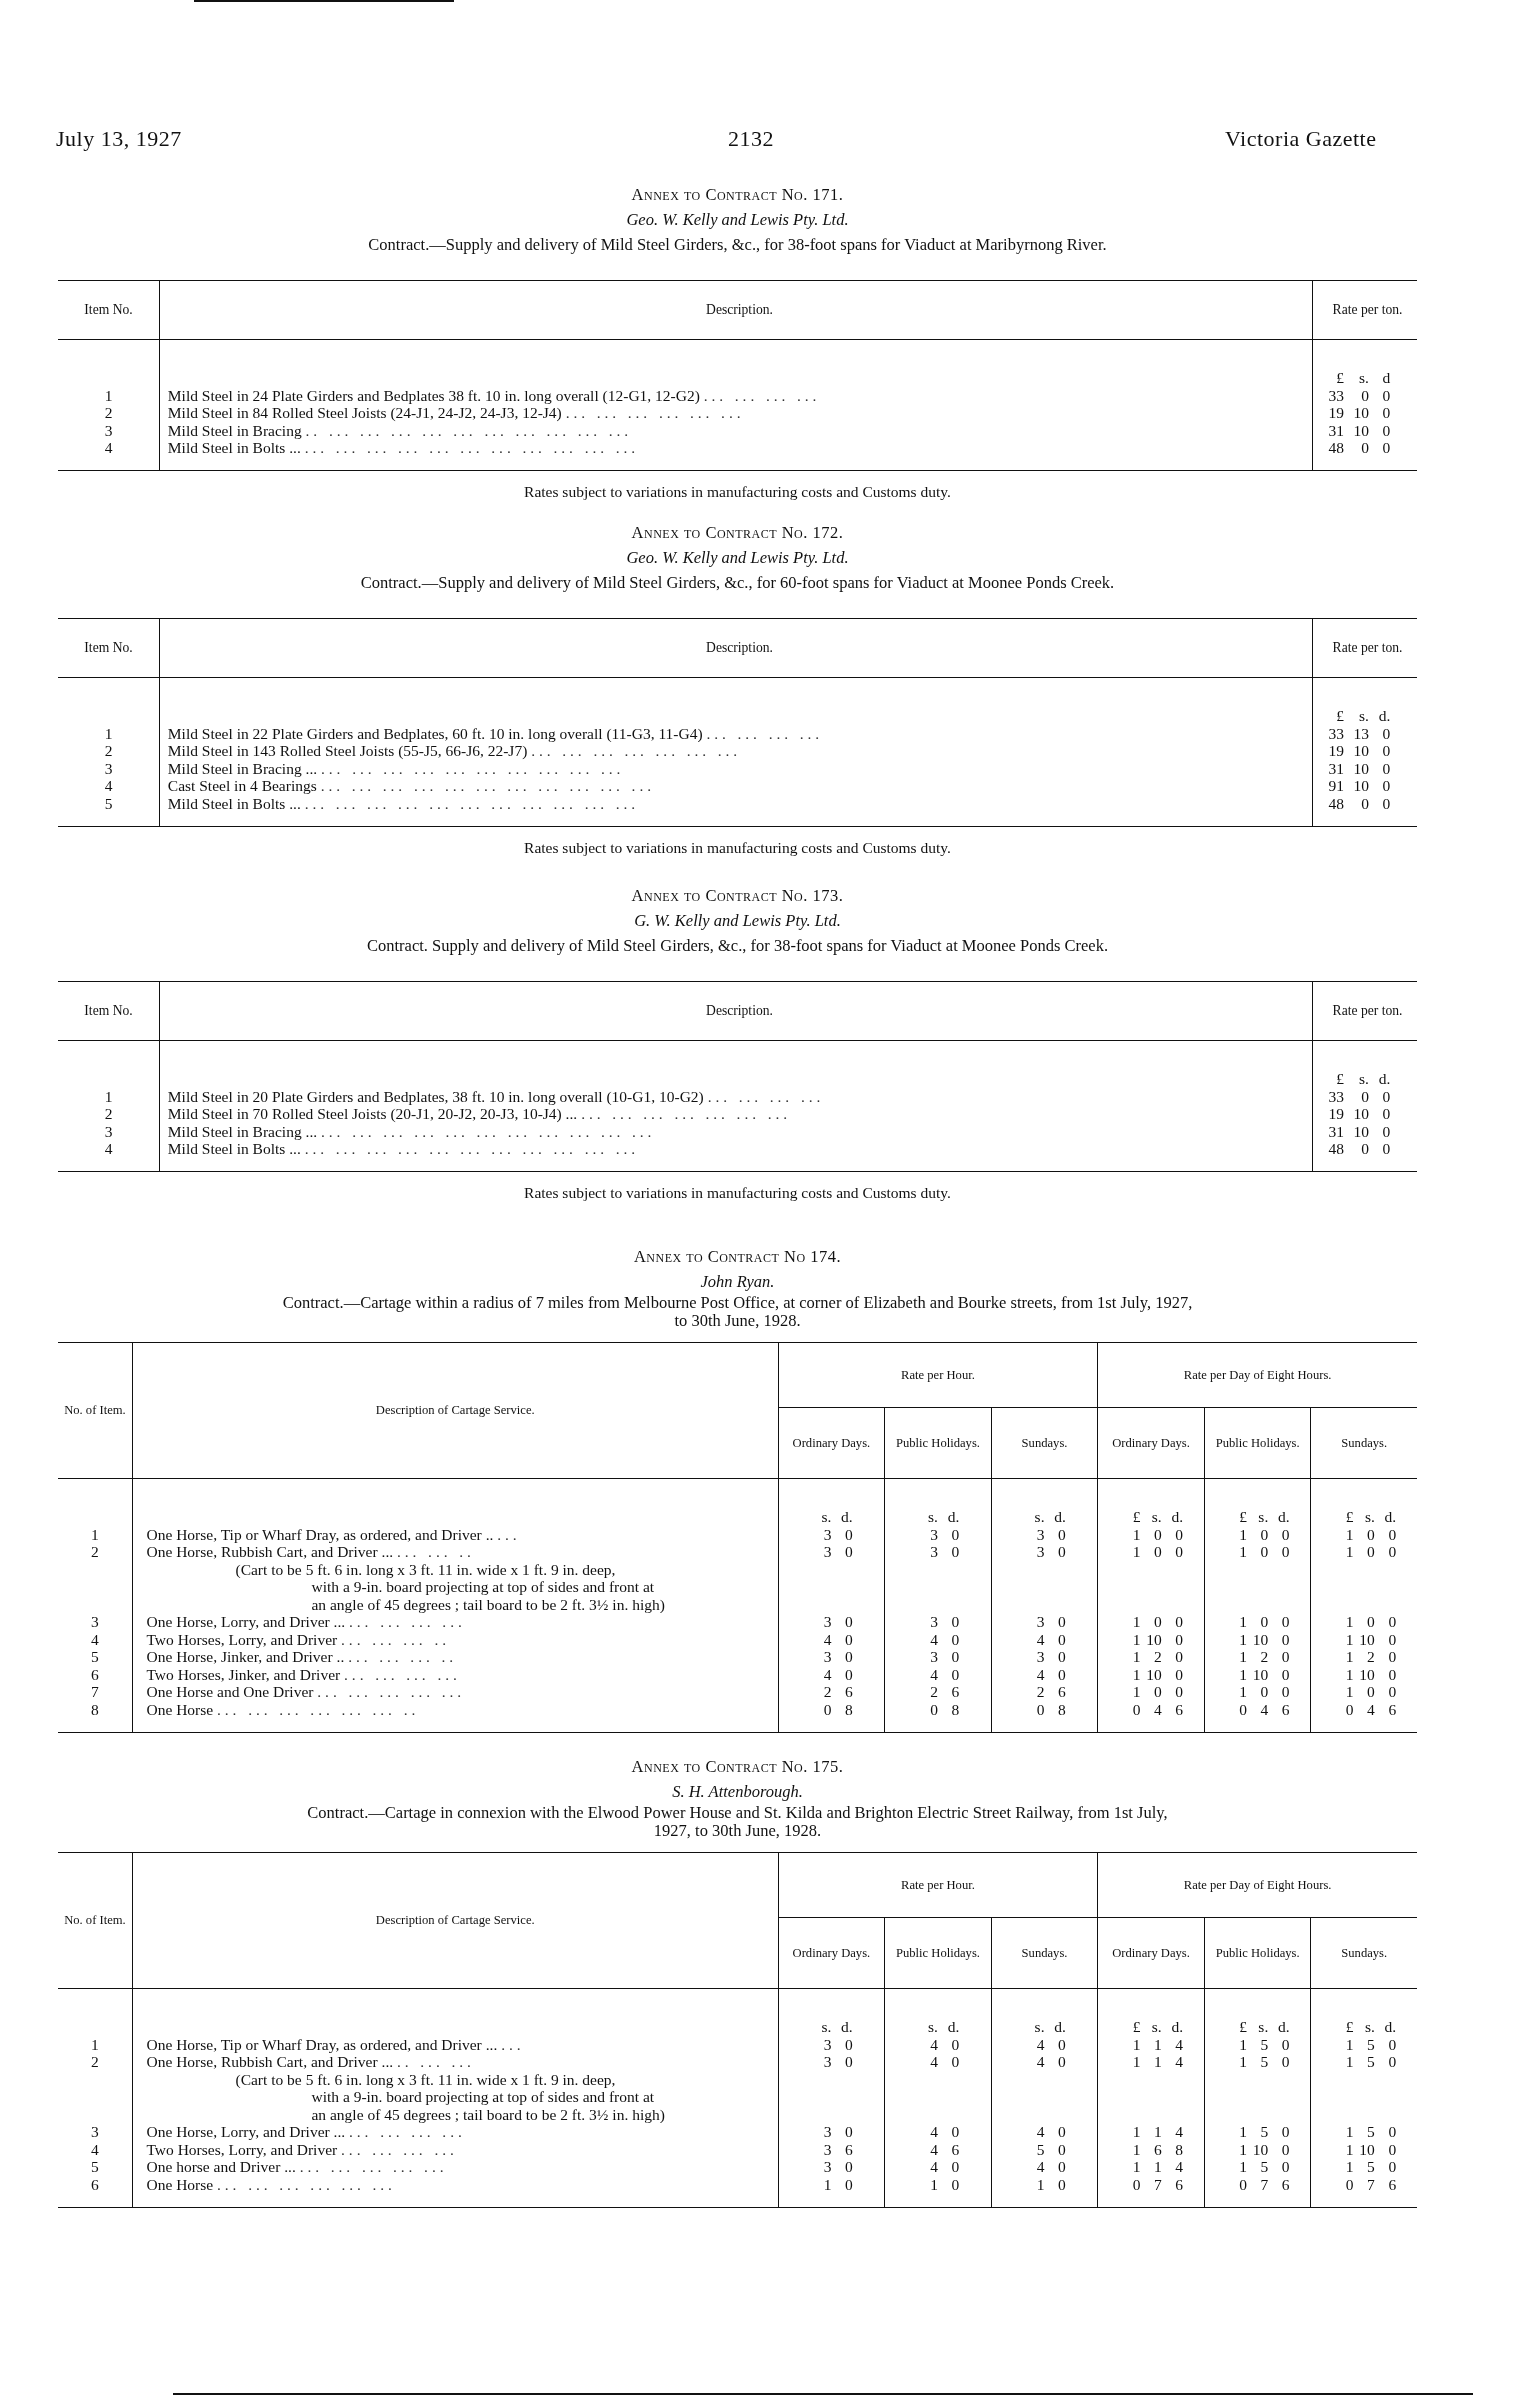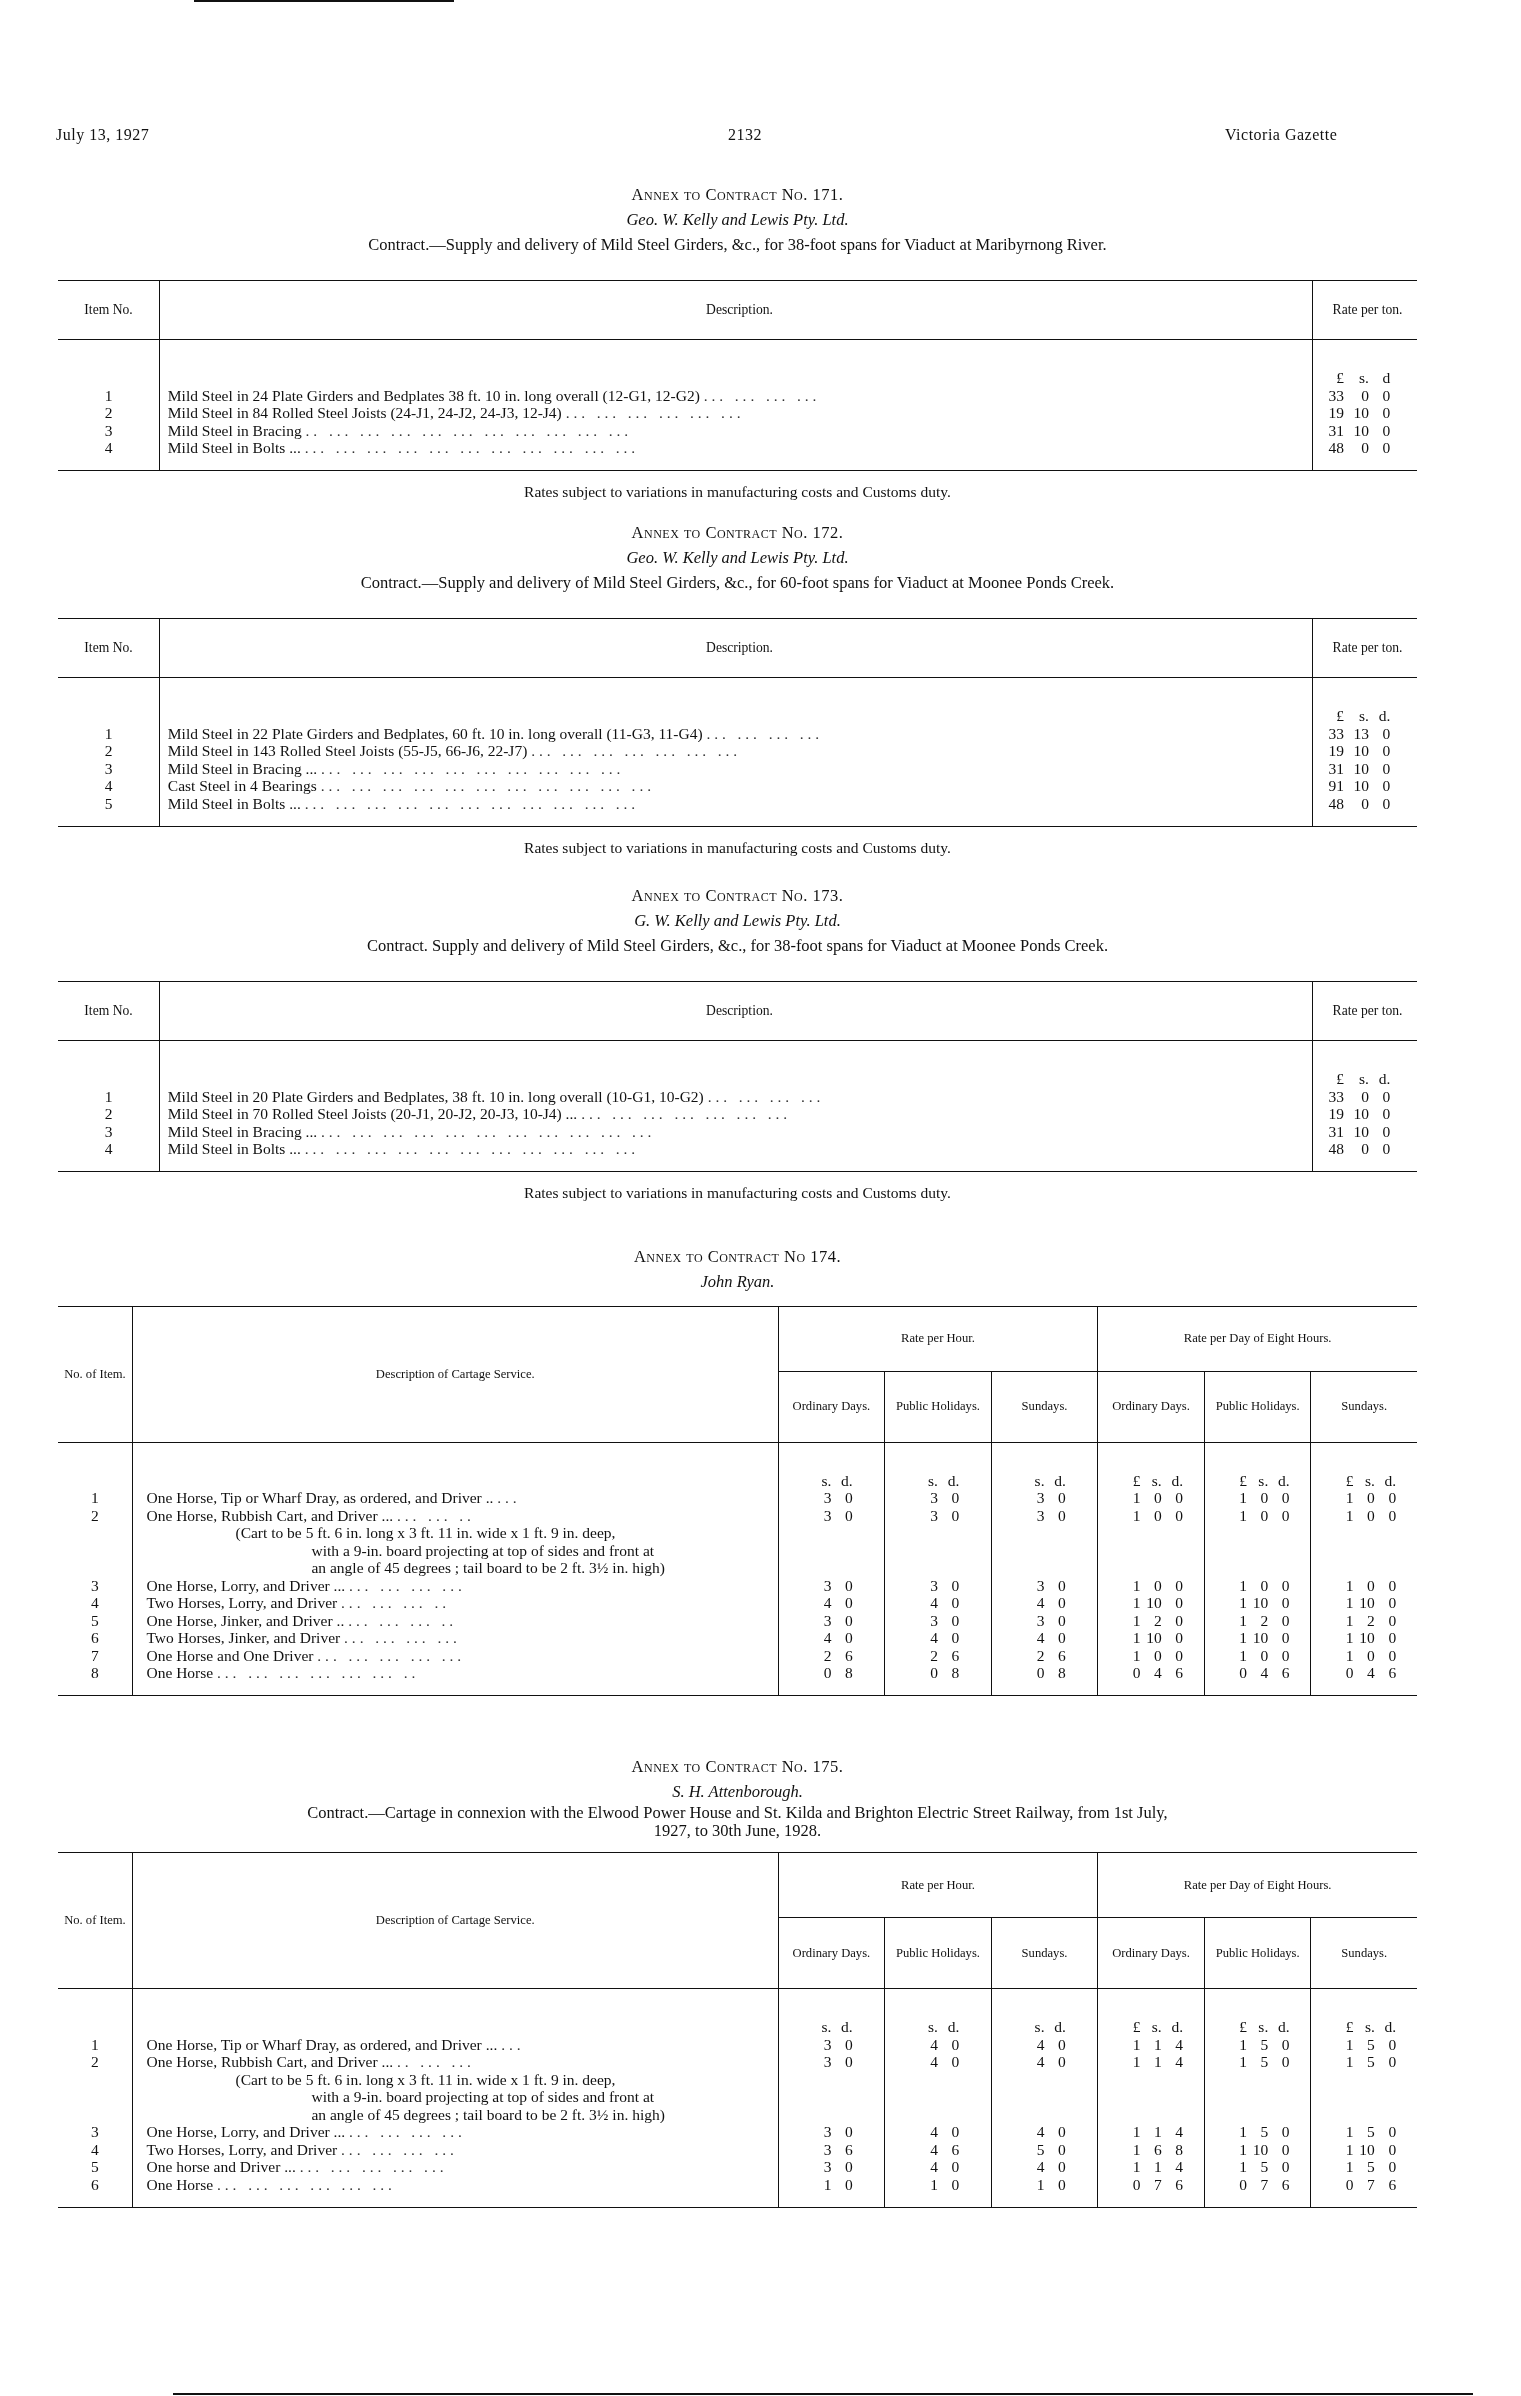--- a/index.html
+++ b/index.html
@@ -3,21 +3,21 @@
 <meta charset="utf-8">
 <style>
   html, body { margin: 0; padding: 0; background: #ffffff; }
   body {
     width: 1522px; height: 2397px; position: relative; overflow: hidden;
     font-family: "Liberation Serif", "DejaVu Serif", serif; color: #111;
   }
   .topbar { position: absolute; left: 194px; top: 0; width: 260px; height: 1.9px; background: #111; }
   .botbar { position: absolute; left: 173px; top: 2393px; width: 1300px; height: 1.9px; background: #111; }
 
-  .runhead { position: absolute; top: 126px; font-size: 16px; letter-spacing: 0.5px; }
+  .runhead { position: absolute; top: 126px; font-size: 22px; letter-spacing: 0.5px; }
   .rh-date { left: 56px; }
   .rh-page { left: 728px; }
   .rh-title { left: 1225px; }
 
   .annex { position: absolute; left: 58px; width: 1359px; }
   .heading { text-align: center; font-size: 16.5px; line-height: 25px; }
   .annex-title { font-variant: small-caps; letter-spacing: 0.5px; }
   .contractor { font-style: italic; }
   .contract-desc { padding: 0 29px; }
   .note { text-align: center; font-size: 15.5px; margin-top: 12px; }
@@ -183,20 +183,24 @@
           </td>
     </tr>
       </tbody>
   </table>
   <div class="note">Rates subject to variations in manufacturing costs and Customs duty.</div>
 </section>
 
 <section class="annex" style="top:1244px;">
   <div class="heading annex-title">Annex to Contract No 174.</div>
   <div class="heading contractor">John Ryan.</div>
+  <div class="heading" style="line-height:18.4px;">
+    <div>Contract.—Cartage within a radius of 7 miles from Melbourne Post Office, at corner of Elizabeth and Bourke streets, from 1st July, 1927,</div>
+    <div>to 30th June, 1928.</div>
+  </div>
   <table class="t2" id="a174-table">
     <thead>
       <tr>
         <th class="h-no" rowspan="2">No. of Item.</th>
         <th class="h-desc" rowspan="2">Description of Cartage Service.</th>
         <th class="h-group" colspan="3">Rate per Hour.</th>
         <th class="h-group" colspan="3">Rate per Day of Eight Hours.</th>
       </tr>
       <tr>
         <th class="h-sub">Ordinary Days.</th>

